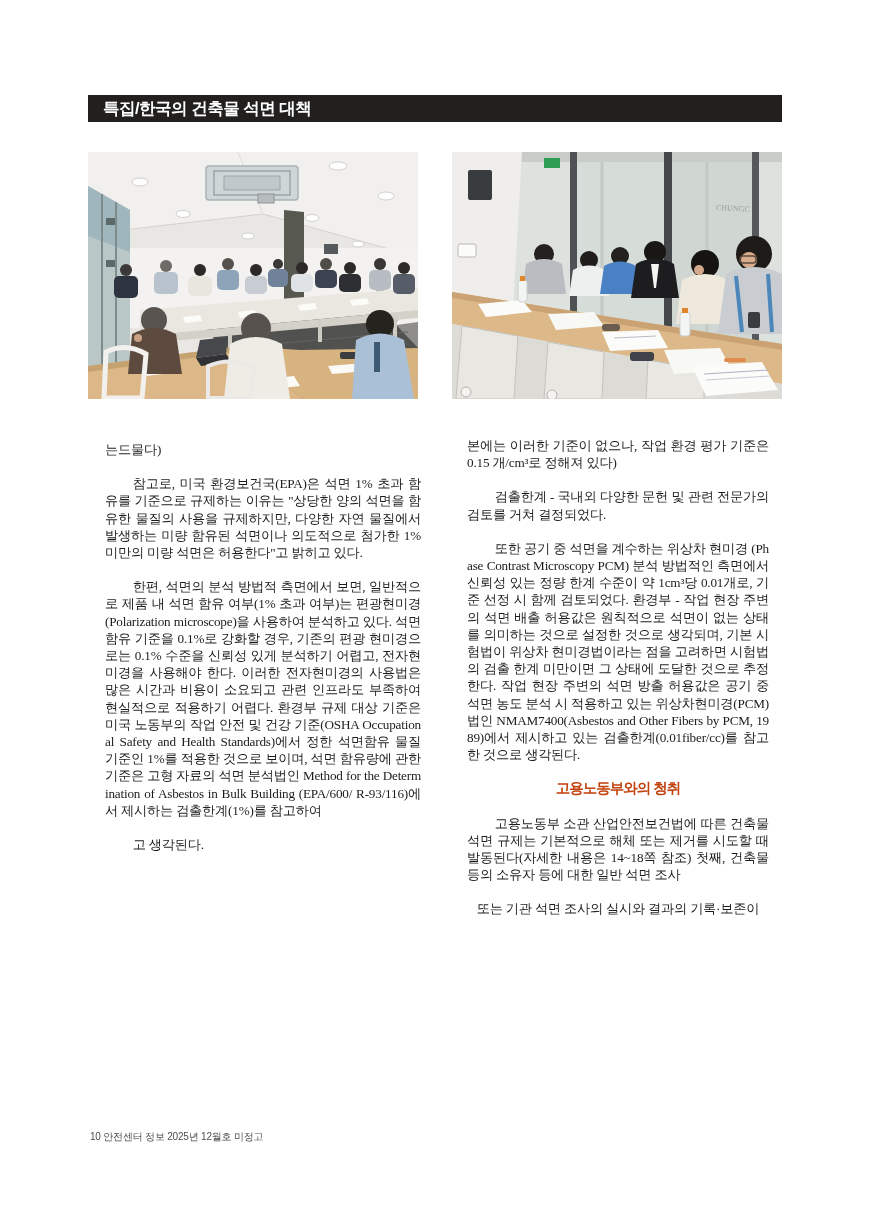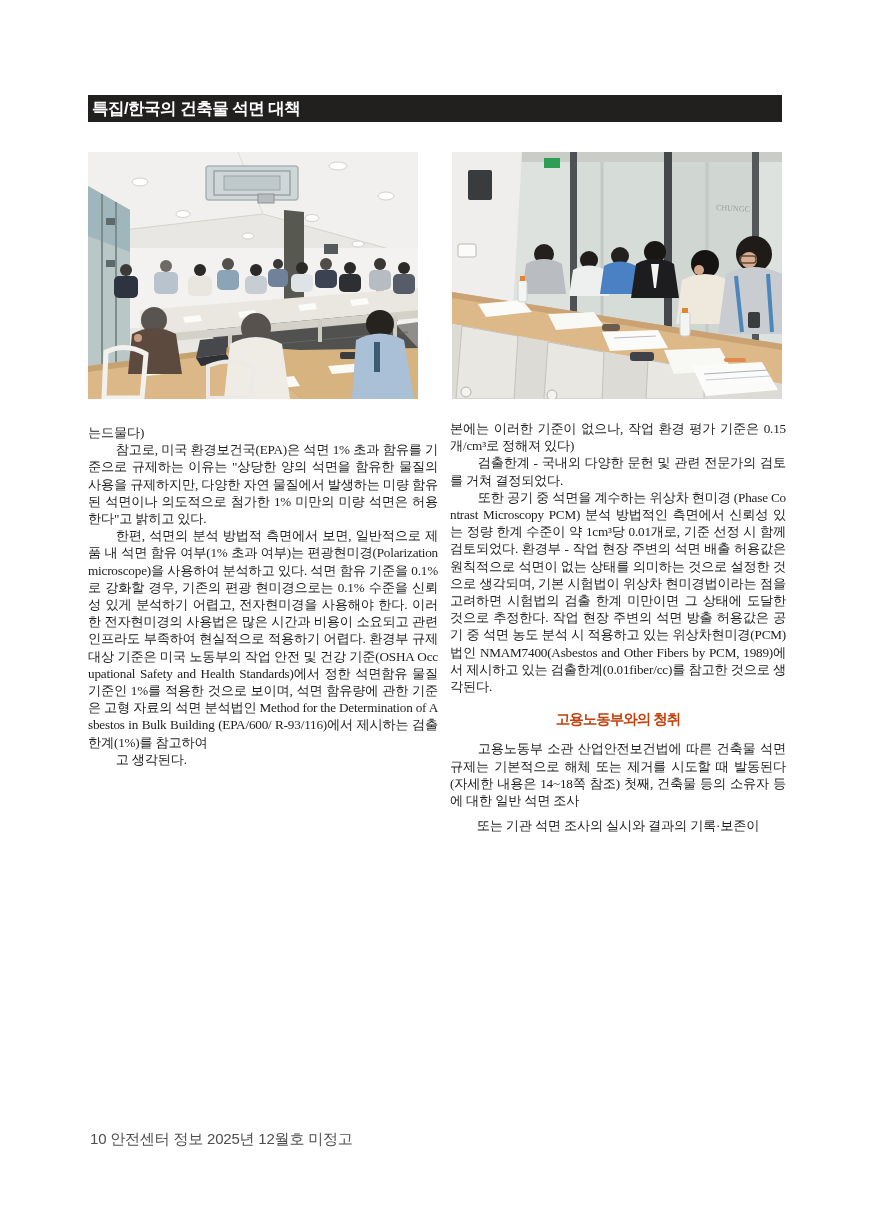--- a/index.html
+++ b/index.html
@@ -9,21 +9,21 @@
     width:870px; height:1229px;
     background:#ffffff;
     font-family:"Liberation Serif","DejaVu Serif",serif;
     color:#1c1c1c;
     overflow:hidden;
   }
   .header-bar {
     position:absolute; left:88px; top:95px; width:694px; height:27px;
     background:#221f1f;
     display:flex; align-items:center;
-    padding-left:4px;
+    padding-left:15px;
   }
   .header-bar .title {
     color:#ffffff;
     font-family:"Liberation Sans","DejaVu Sans",sans-serif;
     font-weight:800; font-size:16.5px; letter-spacing:-0.5px;
   }
   .photo {
     position:absolute; top:152px; width:330px; height:247px;
     overflow:hidden; background:#d8d8d4;
   }
@@ -33,35 +33,35 @@
 
   .col {
     position:absolute;
     font-size:13.2px; line-height:17.2px;
     text-align:justify;
     word-break:break-all;
     letter-spacing:-0.2px;
   }
   .col-left  { left:88px;  top:424px; width:350px; }
   .col-right { left:450px; top:420px; width:336px; }
-  .col p { margin:0; }
+  .col p { margin:17px; }
   .col p.indent { text-indent:2.1em; }
   .col p.center { text-align:center; }
   .col p.gap-top { margin-top:8px; }
   .section-heading {
     font-family:"Liberation Sans","DejaVu Sans",sans-serif;
     font-weight:800; font-size:14.5px; letter-spacing:-1px;
     text-align:center;
     margin:16px 0 12px 0 !important;
     color:#c2410c;
   }
   .footer {
     position:absolute; left:90px; top:1130px;
     font-family:"Liberation Sans","DejaVu Sans",sans-serif;
-    font-size:15px; color:#4d4d4d; letter-spacing:-0.2px;
+    font-size:10px; color:#4d4d4d; letter-spacing:-0.2px;
   }
 </style>
 </head>
 <body>
 
 <div class="page">
 
   <div class="header-bar">
     <span class="title">특집/한국의 건축물 석면 대책</span>
   </div>

